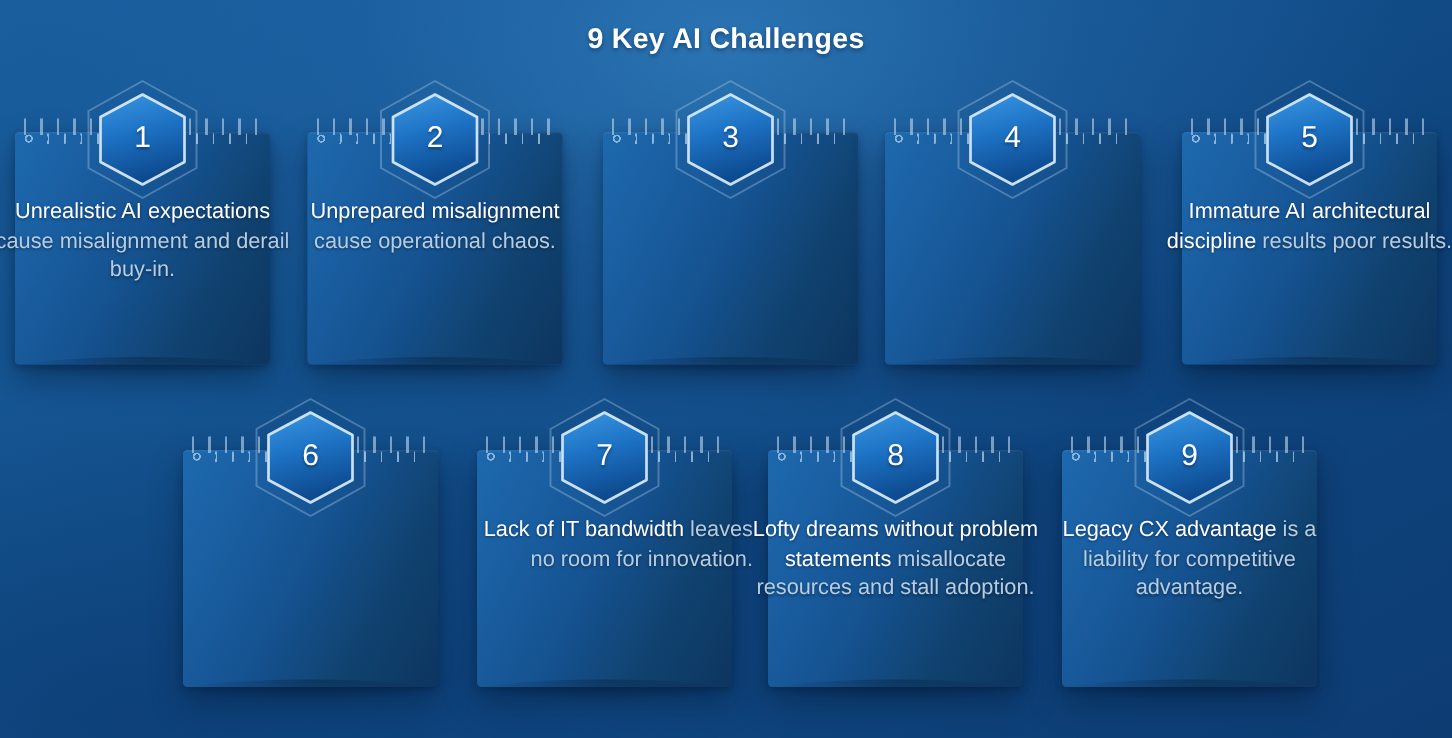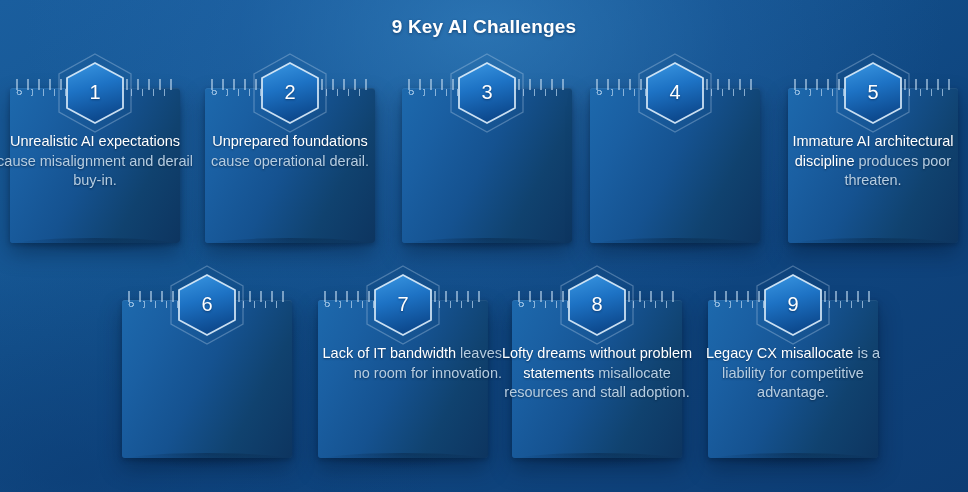--- a/index.html
+++ b/index.html
@@ -169,21 +169,21 @@
                 <stop offset="0%" stop-color="#3a97e2"></stop>
                 <stop offset="48%" stop-color="#1d72c4"></stop>
                 <stop offset="100%" stop-color="#0d4a8f"></stop>
               </linearGradient>
             </defs>
             <polygon points="40,2 76,22 76,60 40,80 4,60 4,22" fill="none" stroke="rgba(196,218,240,0.32)" stroke-width="1.3"></polygon>
             <polygon points="40,11 68,26 68,56 40,71 12,56 12,26" fill="url(#hg0_1)" stroke="rgba(222,238,252,0.90)" stroke-width="1.8" stroke-linejoin="round"></polygon>
           </svg>
           <div class="num">2</div>
         </div>
-        <div class="card-text" style="top: 44px;"><span class="lead">Unprepared foundations</span><span> cause operational derail.</span></div>
+        <div class="card-text" style="top: 44px;"><span class="lead">Unprepared misalignment</span><span> cause operational chaos.</span></div>
       </div>
       <div class="card" style="left: 402px; top: 88px; width: 170px; height: 155px;">
         <div class="binding">
           <div class="wires"></div>
           <div class="rings"></div>
         </div>
         <div class="badge">
           <svg viewBox="0 0 80 82" xmlns="http://www.w3.org/2000/svg">
             <defs>
               <linearGradient id="hg0_2" x1="0" y1="0" x2="0.25" y2="1">
@@ -230,21 +230,21 @@
                 <stop offset="0%" stop-color="#3a97e2"></stop>
                 <stop offset="48%" stop-color="#1d72c4"></stop>
                 <stop offset="100%" stop-color="#0d4a8f"></stop>
               </linearGradient>
             </defs>
             <polygon points="40,2 76,22 76,60 40,80 4,60 4,22" fill="none" stroke="rgba(196,218,240,0.32)" stroke-width="1.3"></polygon>
             <polygon points="40,11 68,26 68,56 40,71 12,56 12,26" fill="url(#hg0_4)" stroke="rgba(222,238,252,0.90)" stroke-width="1.8" stroke-linejoin="round"></polygon>
           </svg>
           <div class="num">5</div>
         </div>
-        <div class="card-text" style="top: 44px;"><span class="lead">Immature AI architectural discipline</span><span> produces poor threaten.</span></div>
+        <div class="card-text" style="top: 44px;"><span class="lead">Immature AI architectural discipline</span><span> results poor results.</span></div>
       </div>
       <div class="card" style="left: 122px; top: 300px; width: 170px; height: 158px;">
         <div class="binding">
           <div class="wires"></div>
           <div class="rings"></div>
         </div>
         <div class="badge">
           <svg viewBox="0 0 80 82" xmlns="http://www.w3.org/2000/svg">
             <defs>
               <linearGradient id="hg1_0" x1="0" y1="0" x2="0.25" y2="1">
@@ -313,17 +313,17 @@
                 <stop offset="0%" stop-color="#3a97e2"></stop>
                 <stop offset="48%" stop-color="#1d72c4"></stop>
                 <stop offset="100%" stop-color="#0d4a8f"></stop>
               </linearGradient>
             </defs>
             <polygon points="40,2 76,22 76,60 40,80 4,60 4,22" fill="none" stroke="rgba(196,218,240,0.32)" stroke-width="1.3"></polygon>
             <polygon points="40,11 68,26 68,56 40,71 12,56 12,26" fill="url(#hg1_3)" stroke="rgba(222,238,252,0.90)" stroke-width="1.8" stroke-linejoin="round"></polygon>
           </svg>
           <div class="num">9</div>
         </div>
-        <div class="card-text" style="top: 44px;"><span class="lead">Legacy CX misallocate</span><span> is a liability for competitive advantage.</span></div>
+        <div class="card-text" style="top: 44px;"><span class="lead">Legacy CX advantage</span><span> is a liability for competitive advantage.</span></div>
       </div>
     </div>
 
 </div>
 
 </body></html>

